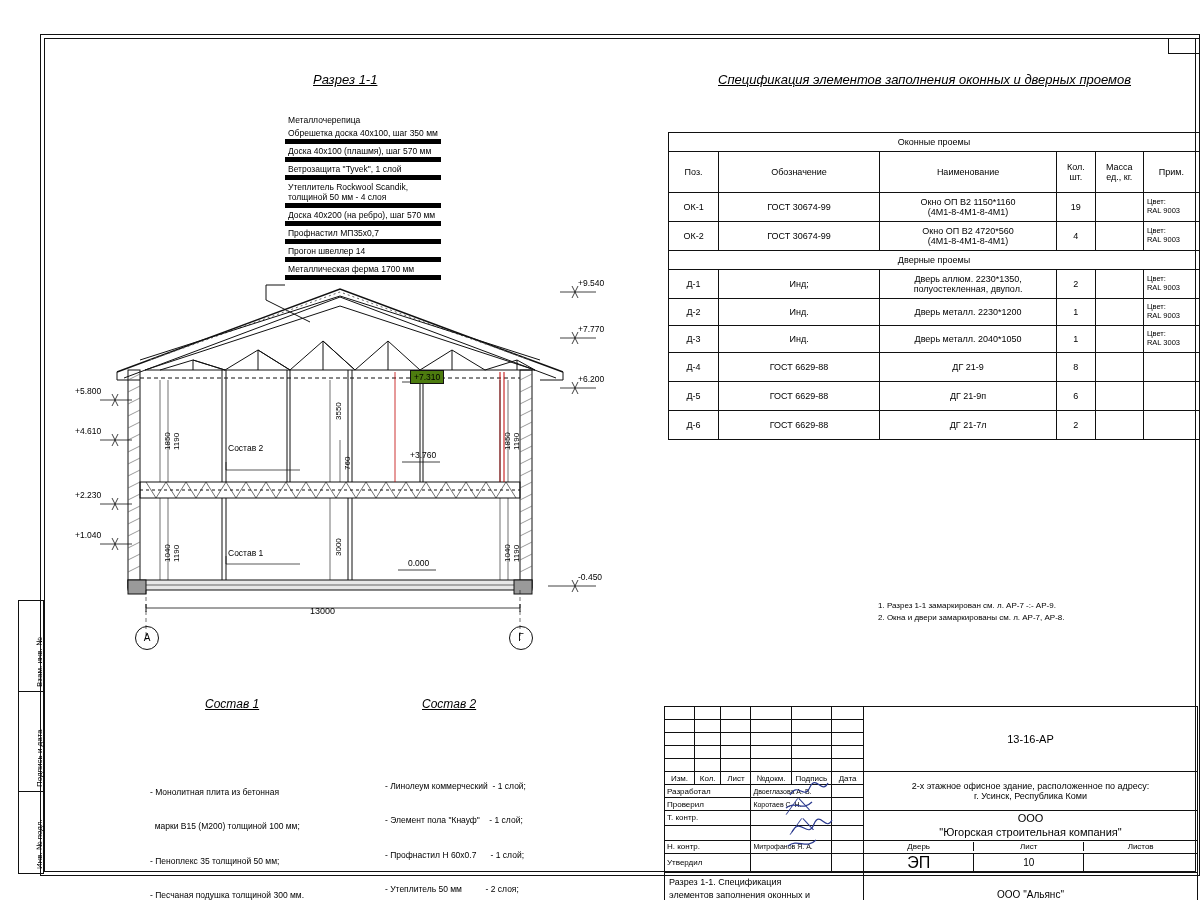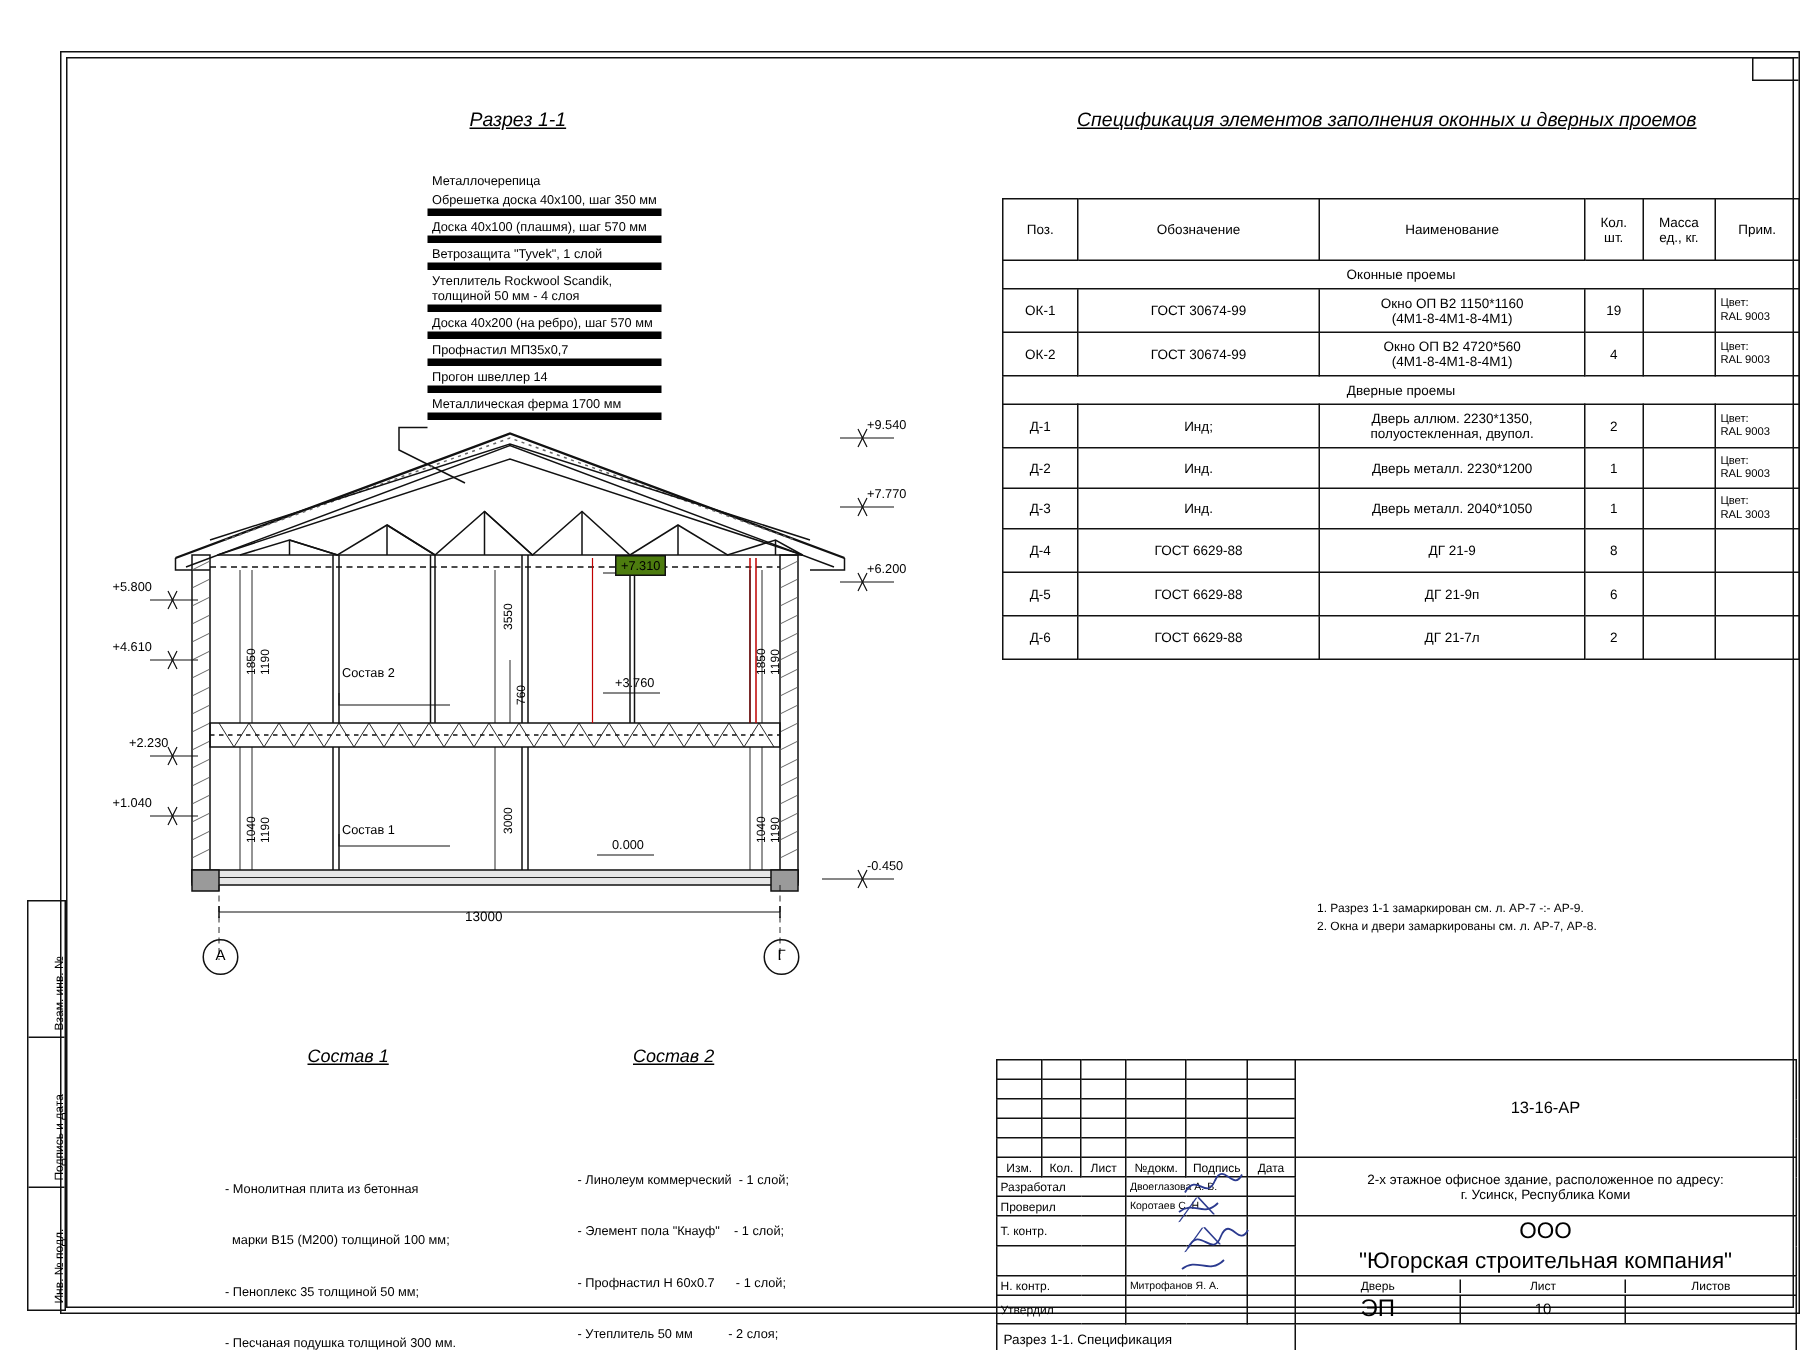--- a/index.html
+++ b/index.html
@@ -165,21 +165,21 @@
     </g>
   </svg>
 
   <div class="lvl" style="left:578px;top:278px;">+9.540</div>
   <div class="lvl" style="left:578px;top:324px;">+7.770</div>
   <div class="lvl" style="left:578px;top:374px;">+6.200</div>
   <div class="lvl" style="left:578px;top:572px;text-align:center;">-0.450</div>
 
   <div class="lvl" style="left:75px;top:386px;">+5.800</div>
   <div class="lvl" style="left:75px;top:426px;">+4.610</div>
-  <div class="lvl" style="left:86px;top:490px;">+2.230</div>
+  <div class="lvl" style="left:75px;top:490px;">+2.230</div>
   <div class="lvl" style="left:75px;top:530px;">+1.040</div>
 
   <div class="lvl" style="left:410px;top:370px;border:1px solid #111;padding:1px 3px;background:#4d7c0f;">+7.310</div>
   <div class="lvl" style="left:410px;top:450px;">+3.760</div>
   <div class="lvl" style="left:408px;top:558px;">0.000</div>
 
   <div class="dimv" style="left:163px;top:450px;">1850</div>
   <div class="dimv" style="left:172px;top:450px;">1190</div>
   <div class="dimv" style="left:163px;top:562px;">1040</div>
   <div class="dimv" style="left:172px;top:562px;">1190</div>
@@ -197,37 +197,37 @@
   <div class="lvl" style="left:228px;top:548px;">Состав 1</div>
 
   <div class="dimh" style="left:310px;top:606px;">13000</div>
 
   <div class="axis" style="left:135px;top:626px;">А</div>
   <div class="axis" style="left:509px;top:626px;">Г</div>
 
   <table class="spec">
     <tbody>
         <tr>
+      <td colspan="6" style="height:16px;">Оконные проемы</td>
+    </tr>
+
+    <tr>
       <th class="hdr" style="width:44px;">Поз.</th>
       <th class="hdr" style="width:158px;">Обозначение</th>
       <th class="hdr" style="width:174px;">Наименование</th>
       <th class="hdr" style="width:32px;">
         <div>Кол.</div>
         <div>шт.</div>
       </th>
       <th class="hdr" style="width:42px;">
         <div>Масса</div>
         <div>ед., кг.</div>
       </th>
       <th class="hdr" style="width:50px;">Прим.</th>
     </tr>
-
-    <tr>
-      <td colspan="6" style="height:16px;">Оконные проемы</td>
-    </tr>
     <tr>
       <td style="height:26px;">ОК-1</td>
       <td>ГОСТ 30674-99</td>
       <td style="white-space:pre-line;line-height:1.15;">Окно ОП В2 1150*1160
 (4М1-8-4М1-8-4М1)</td>
       <td>19</td>
       <td></td>
       <td style="white-space:pre-line;text-align:left;font-size:7.5px;line-height:1.15;">Цвет:
 RAL 9003</td>
     </tr>
@@ -394,21 +394,21 @@
         <td colspan="3" style="height:12px;">Проверил</td>
         <td colspan="2" style="font-size:7px;">Коротаев С. Н.</td>
         <td></td>
       </tr>
 
       <tr>
         <td colspan="3" style="height:12px;">Т. контр.</td>
         <td colspan="2"></td>
         <td></td>
         <td rowspan="2" class="center" style="vertical-align:middle;">
-          <div style="white-space:pre-line;font-size:15px;line-height:1.3;">ООО
+          <div style="white-space:pre-line;font-size:11px;line-height:1.3;">ООО
 "Югорская строительная компания"</div>
         </td>
       </tr>
       <tr>
         <td colspan="3" style="height:12px;"></td>
             <td colspan="2"></td>
             <td></td>
       </tr>
 
       <tr>

